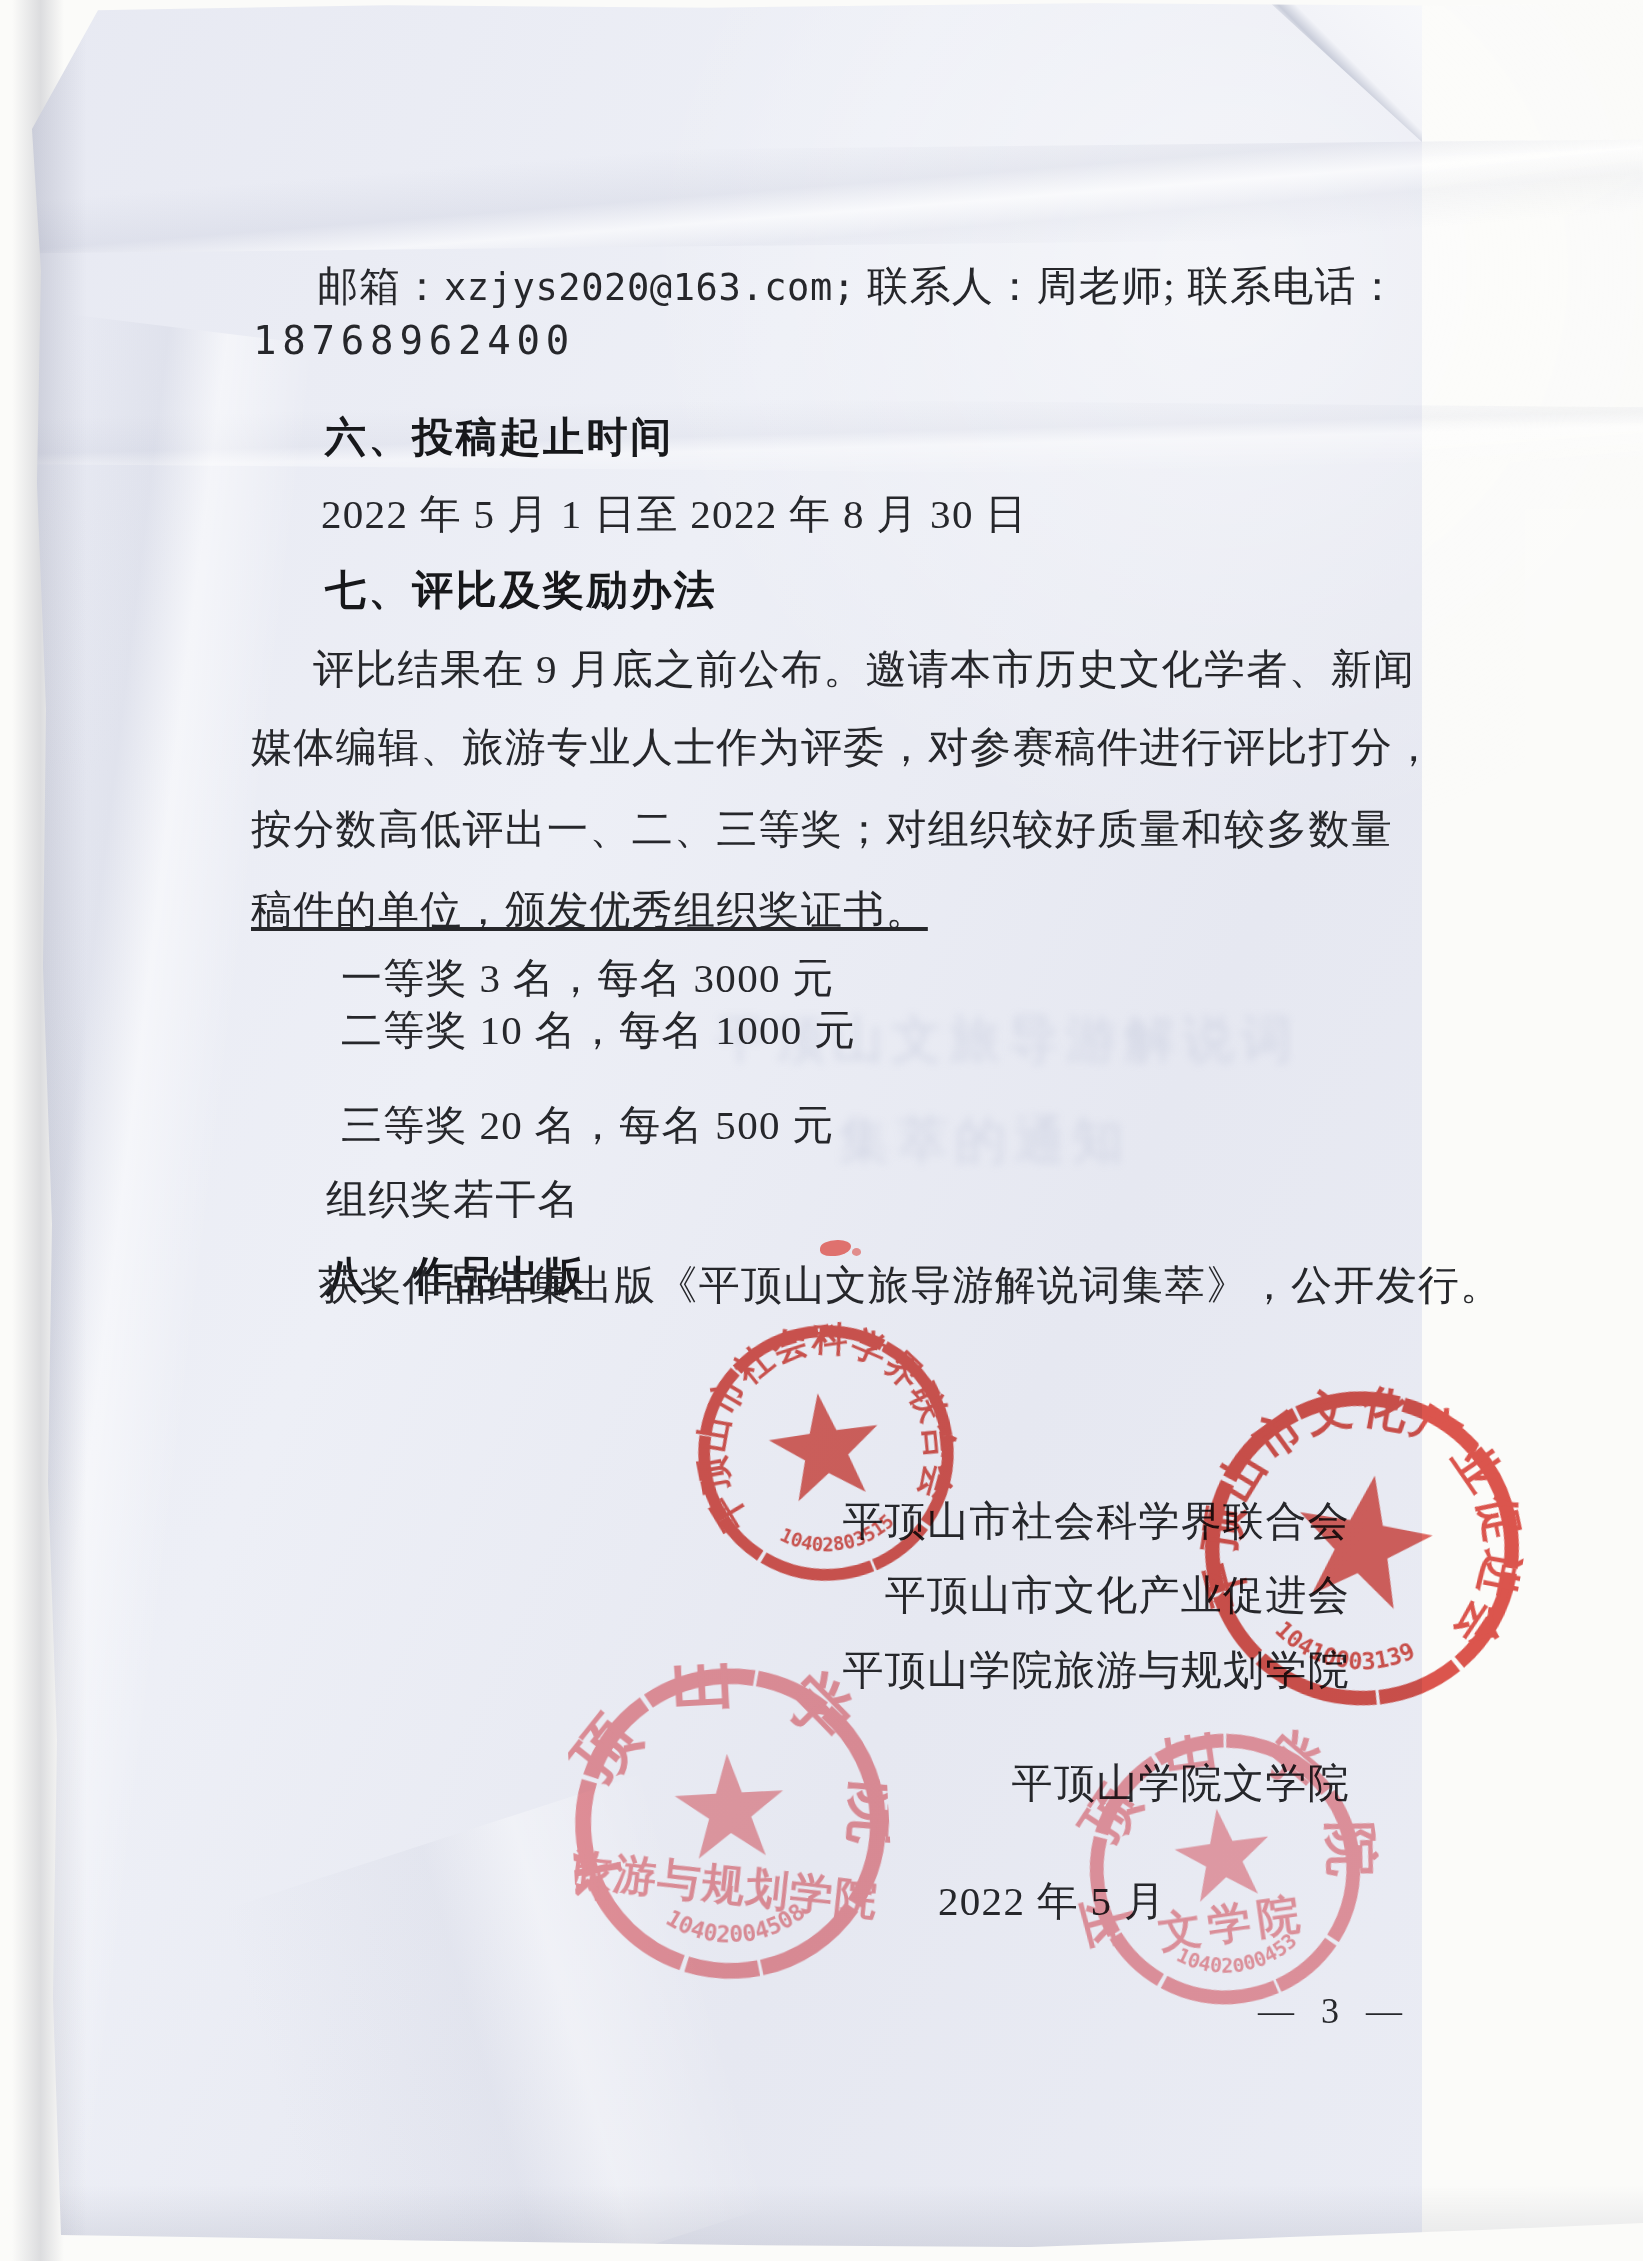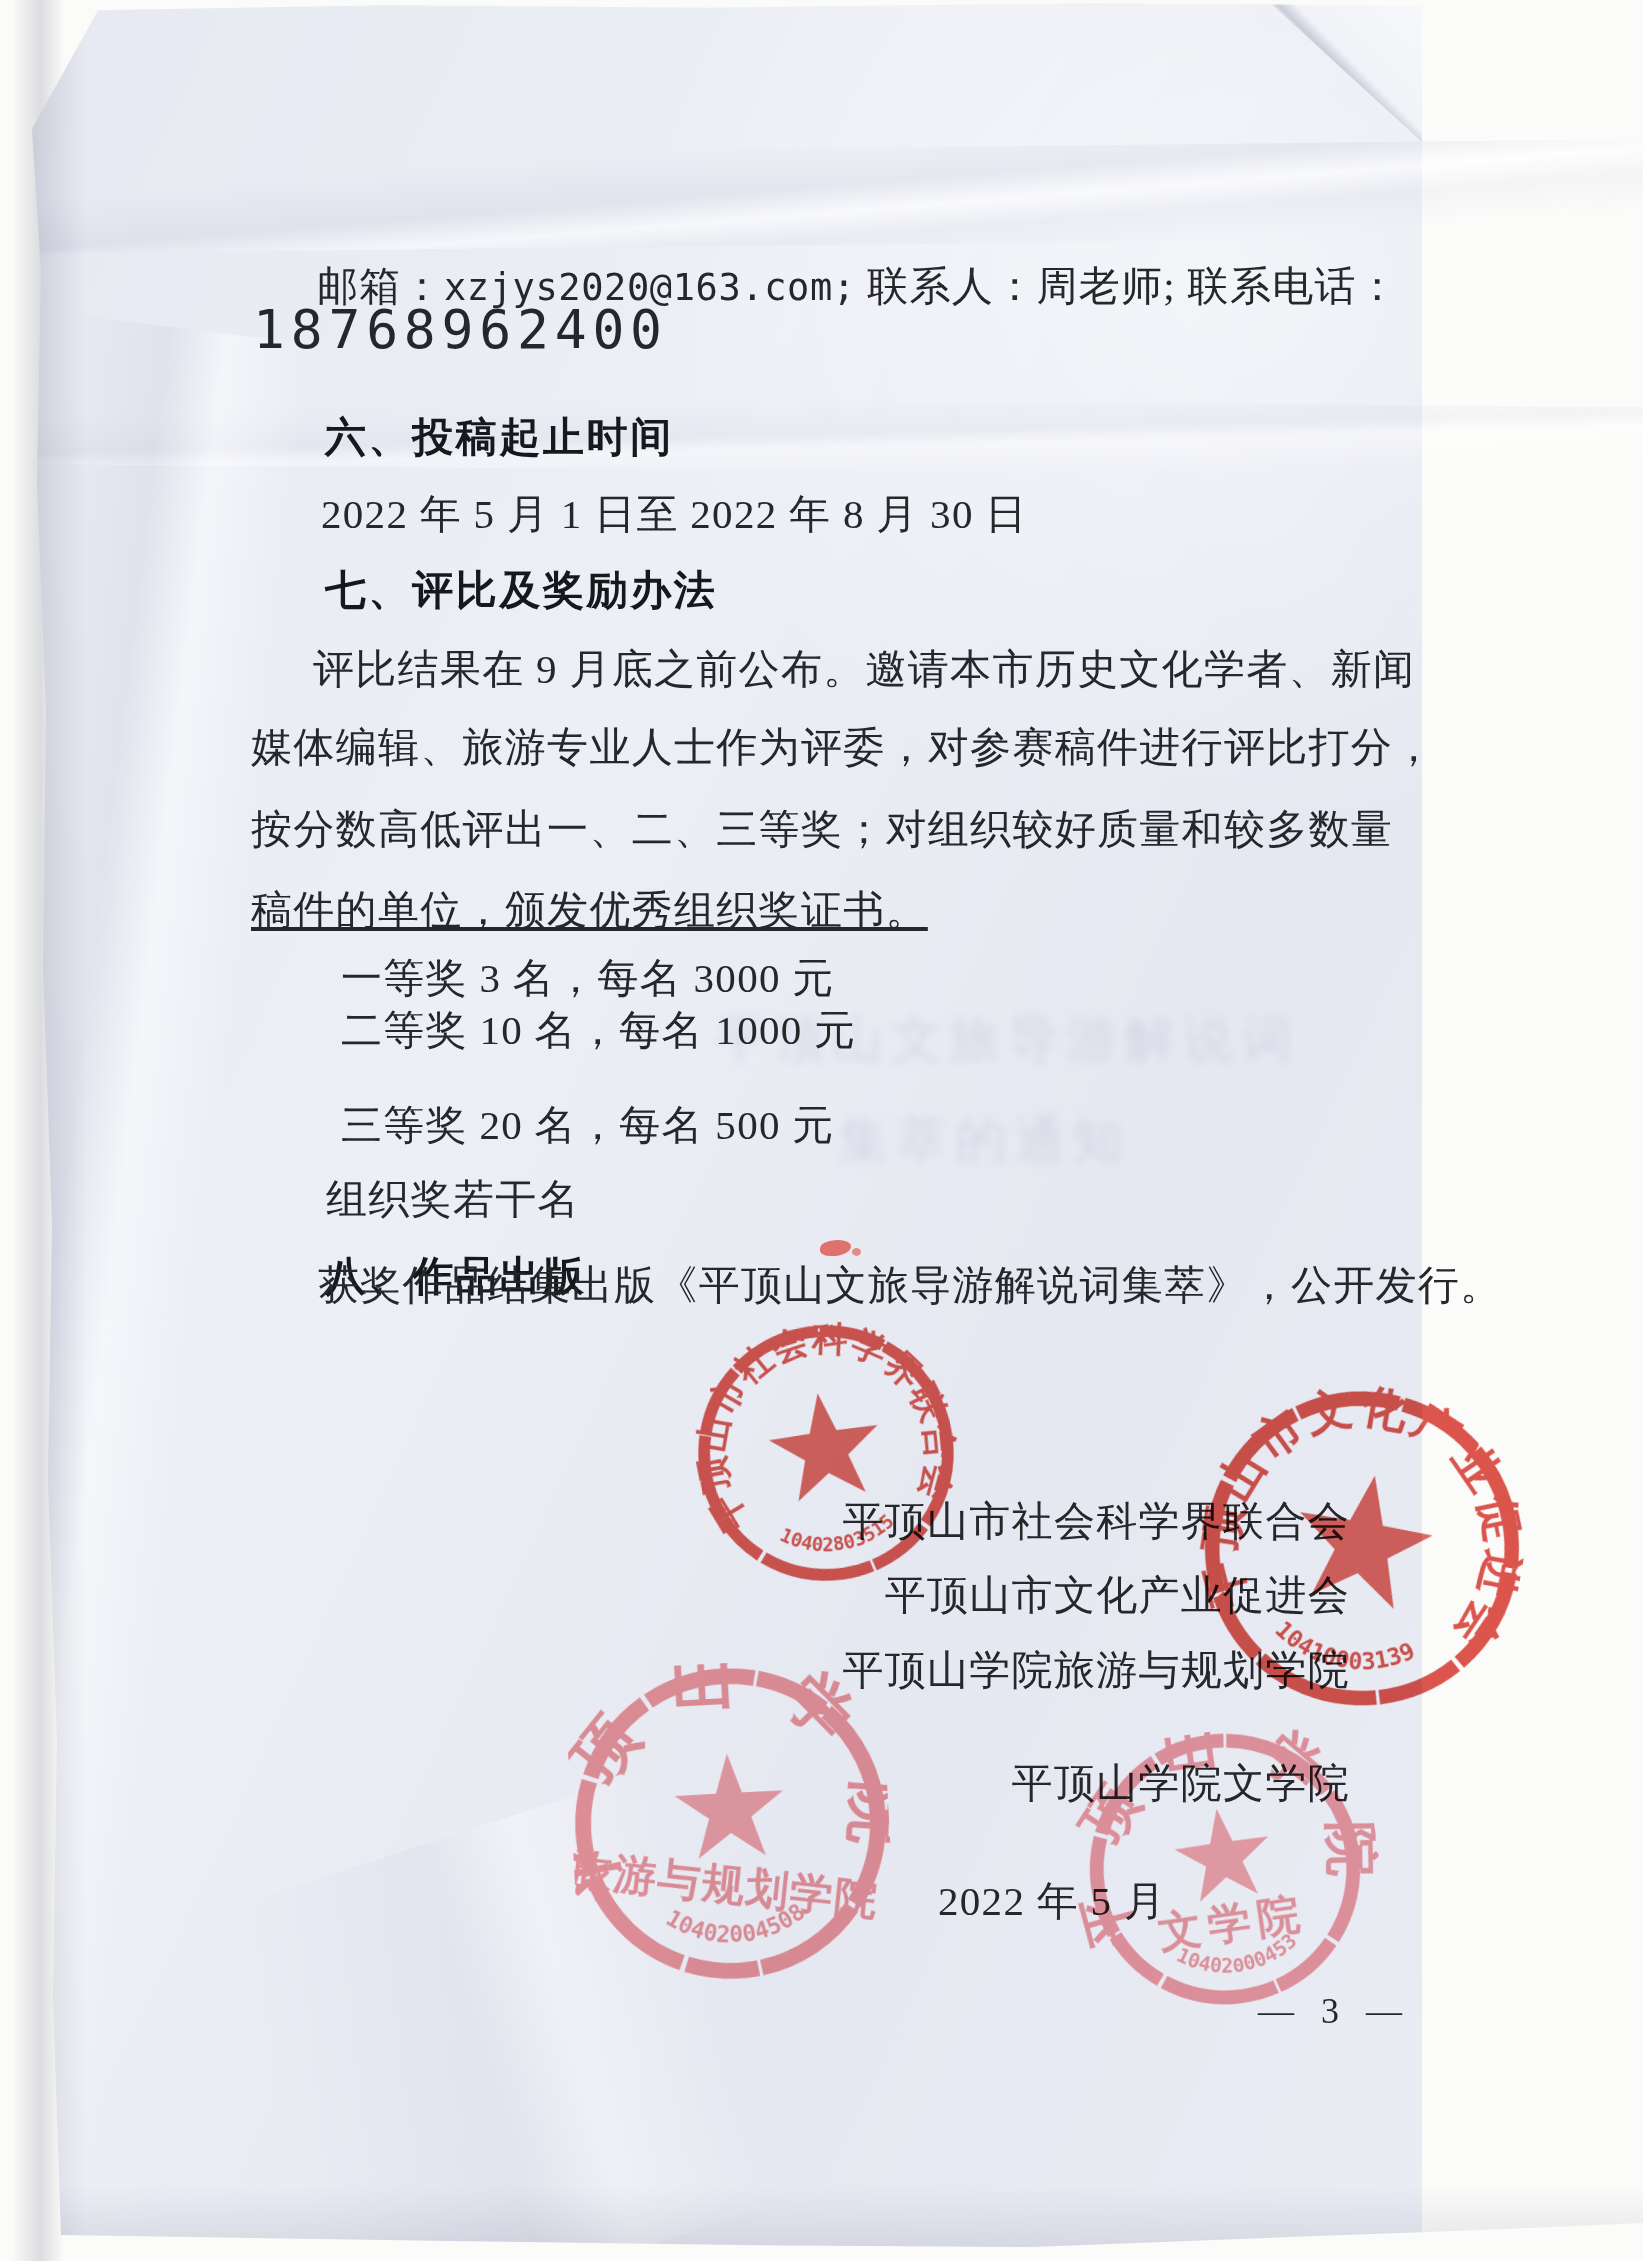--- a/index.html
+++ b/index.html
@@ -68,21 +68,21 @@
   <div id="edge-bottom" class="decor"></div>
   <div id="fold-corner" class="decor"></div>
 
   <div class="ghost" style="left:715px;top:1005px;">平顶山文旅导游解说词</div>
   <div class="ghost" style="left:838px;top:1106px;">集萃的通知</div>
 
   <div class="txt" style="left:317px;top:259px;">
     <span>邮箱：</span><span class="mono" style="font-size:37px;letter-spacing:0.6px;">xzjys2020@163.com;</span>
     <span>联系人：周老师; 联系电话：</span>
   </div>
-  <div class="txt mono" style="left:253px;top:299px;font-size:53px;letter-spacing:5.8px;">18768962400</div>
+  <div class="txt mono" style="left:253px;top:318px;font-size:39px;letter-spacing:5.8px;">18768962400</div>
 
   <div class="txt hd" style="left:325px;top:410px;">六、投稿起止时间</div>
   <div class="txt" style="left:321px;top:487px;">2022 年 5 月 1 日至 2022 年 8 月 30 日</div>
 
   <div class="txt hd" style="left:325px;top:563px;">七、评比及奖励办法</div>
   <div class="txt" style="left:313px;top:642px;">评比结果在 9 月底之前公布。邀请本市历史文化学者、新闻</div>
   <div class="txt" style="left:251px;top:720px;">媒体编辑、旅游专业人士作为评委，对参赛稿件进行评比打分，</div>
   <div class="txt" style="left:251px;top:802px;">按分数高低评出一、二、三等奖；对组织较好质量和较多数量</div>
   <div class="txt" style="left:251px;top:883px;text-decoration:underline;">稿件的单位，颁发优秀组织奖证书。</div>
 

